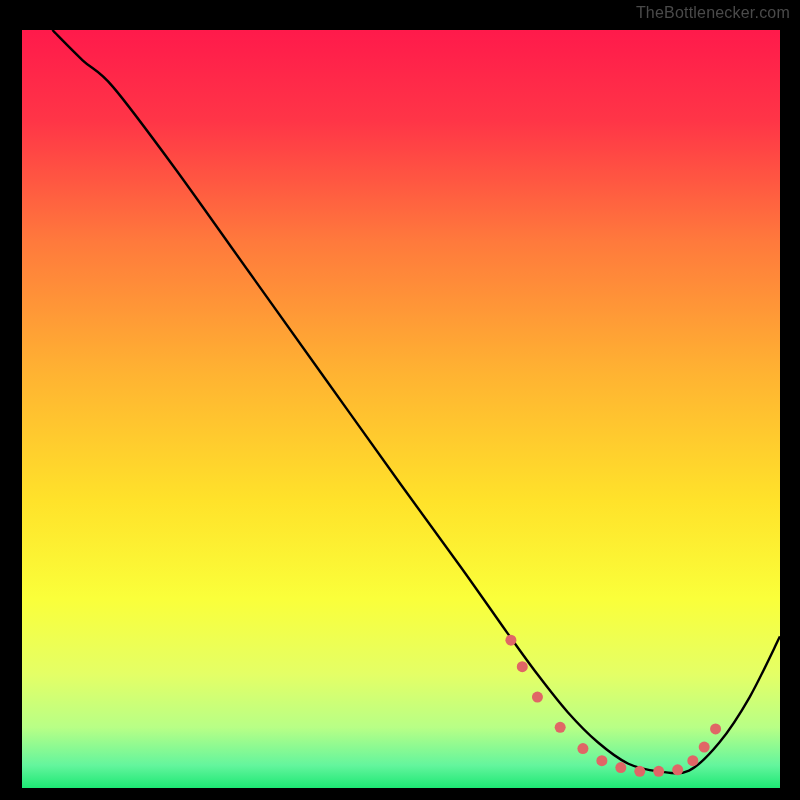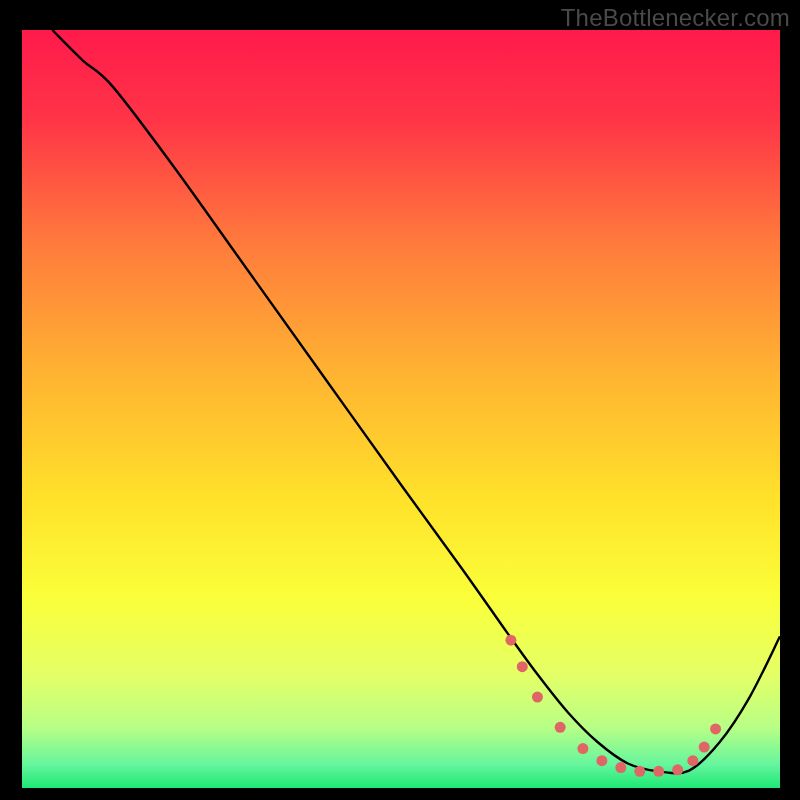--- a/index.html
+++ b/index.html
@@ -15,21 +15,21 @@
     width: 800px;
     height: 800px;
     background: #000;
   }
   .attribution {
     position: absolute;
     top: 4px;
     right: 10px;
     color: #4a4a4a;
     font-family: Arial, Helvetica, sans-serif;
-    font-size: 24px;
+    font-size: 16px;
     letter-spacing: 0.2px;
     z-index: 3;
     user-select: none;
   }
   .plot {
     position: absolute;
     left: 22px;
     top: 30px;
     width: 758px;
     height: 758px;

